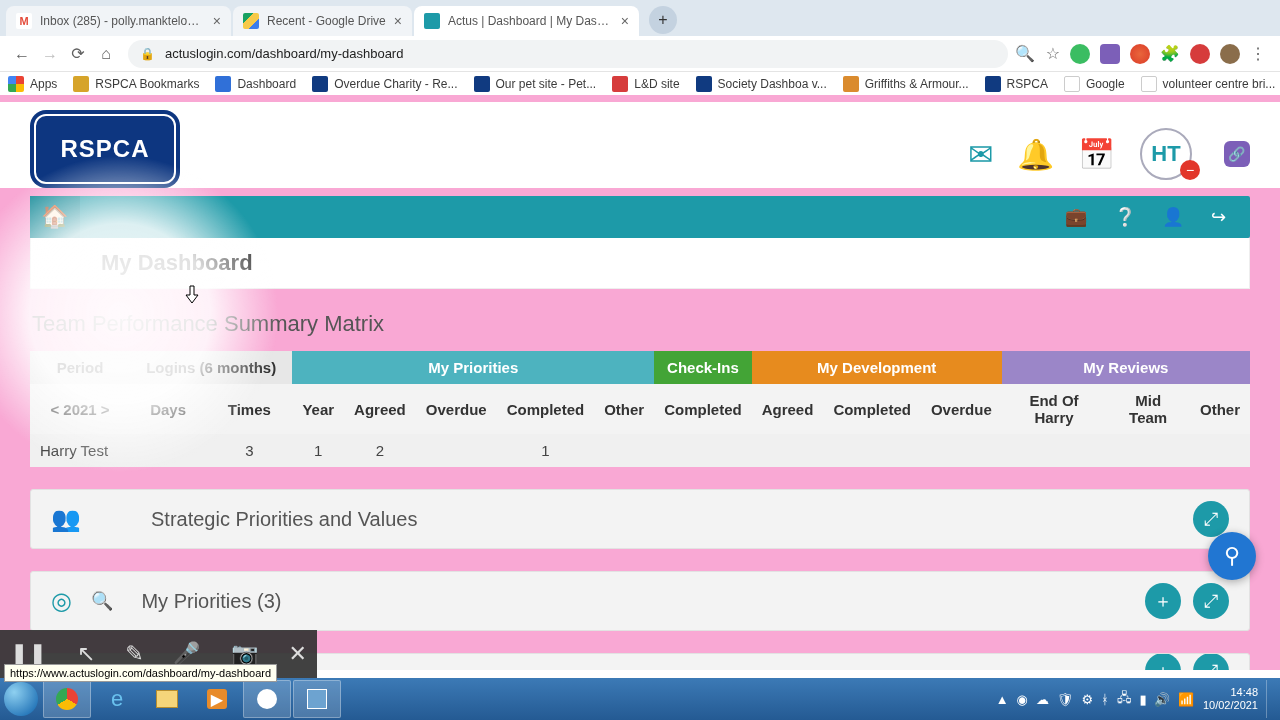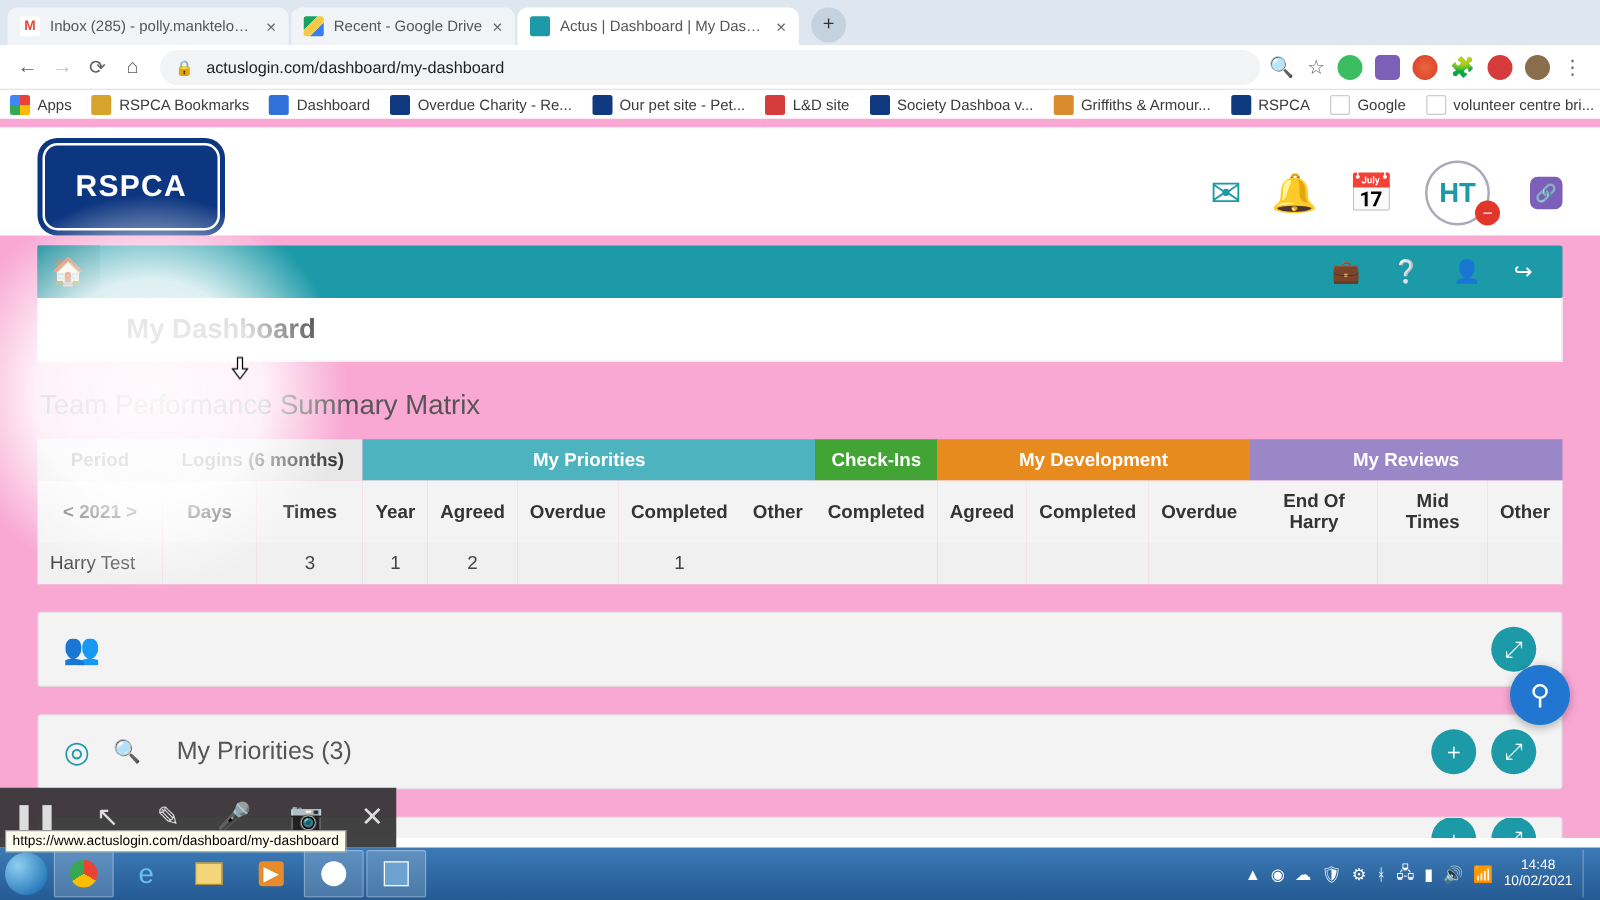--- a/index.html
+++ b/index.html
@@ -86,21 +86,21 @@
 .tooltip{position:absolute;left:4px;bottom:38px;background:#fffff0;border:1px solid #999;font-size:11px;padding:2px 5px;z-index:21;color:#000}
 
 
 .taskbar{position:absolute;left:0;right:0;bottom:0;height:42px;background:linear-gradient(to bottom,#3c7ab6,#245a93);display:flex;align-items:center}
 .startorb{width:42px;height:42px;display:flex;align-items:center;justify-content:center}
 .orb{width:34px;height:34px;border-radius:17px;background:radial-gradient(circle at 30% 30%,#8ed0f0,#0a5fab)}
 .tbitem{width:48px;height:38px;display:flex;align-items:center;justify-content:center;border-radius:2px;margin:0 1px}
 .tbitem.active{background:rgba(255,255,255,.18);box-shadow:inset 0 0 0 1px rgba(255,255,255,.3)}
 .tbright{margin-left:auto;display:flex;align-items:center;gap:8px;color:#fff;font-size:11px;padding-right:6px}
 .trayicon{font-size:13px;color:#fff}
-.clock{text-align:center;line-height:1.2;font-size:11px}
+.clock{text-align:right;line-height:1.2;font-size:11px}
 
 
 .pscroll::-webkit-scrollbar{width:16px;background:#f0f0f0}
 .pscroll::-webkit-scrollbar-thumb{background:#c4c4c4}
 </style>
 </head>
 <body>
 
 <div class="winbtns">
   <div class="winbtn min">—</div>
@@ -246,21 +246,21 @@
       <th>Year</th>
       <th>Agreed</th>
       <th>Overdue</th>
       <th>Completed</th>
       <th>Other</th>
       <th>Completed</th>
       <th>Agreed</th>
       <th>Completed</th>
       <th>Overdue</th>
       <th>End Of Harry</th>
-      <th>Mid Times</th>
+      <th>Mid Team</th>
       <th>Other</th>
     </tr>
     <tr class="row">
       <td>Harry Test</td>
       <td></td>
       <td>3</td>
       <td>1</td>
       <td>2</td>
       <td></td>
       <td>1</td>
@@ -272,20 +272,21 @@
       <td></td>
       <td></td>
       <td></td>
     </tr>
   </tbody>
       </table>
 
   <div class="card">
     <span class="cicon">👥</span>
     <span style="width:60px"></span>
+    <span class="ctitle">Strategic Priorities and Values</span>
     <span class="grow"></span>
     <span class="cactn">⤢</span>
   </div>
 
   <div class="card">
     <span class="cicon">◎</span>
     <span class="mag">🔍</span>
     <span class="ctitle">My Priorities (3)</span>
     <span class="grow"></span>
     <span class="cactn">＋</span>

